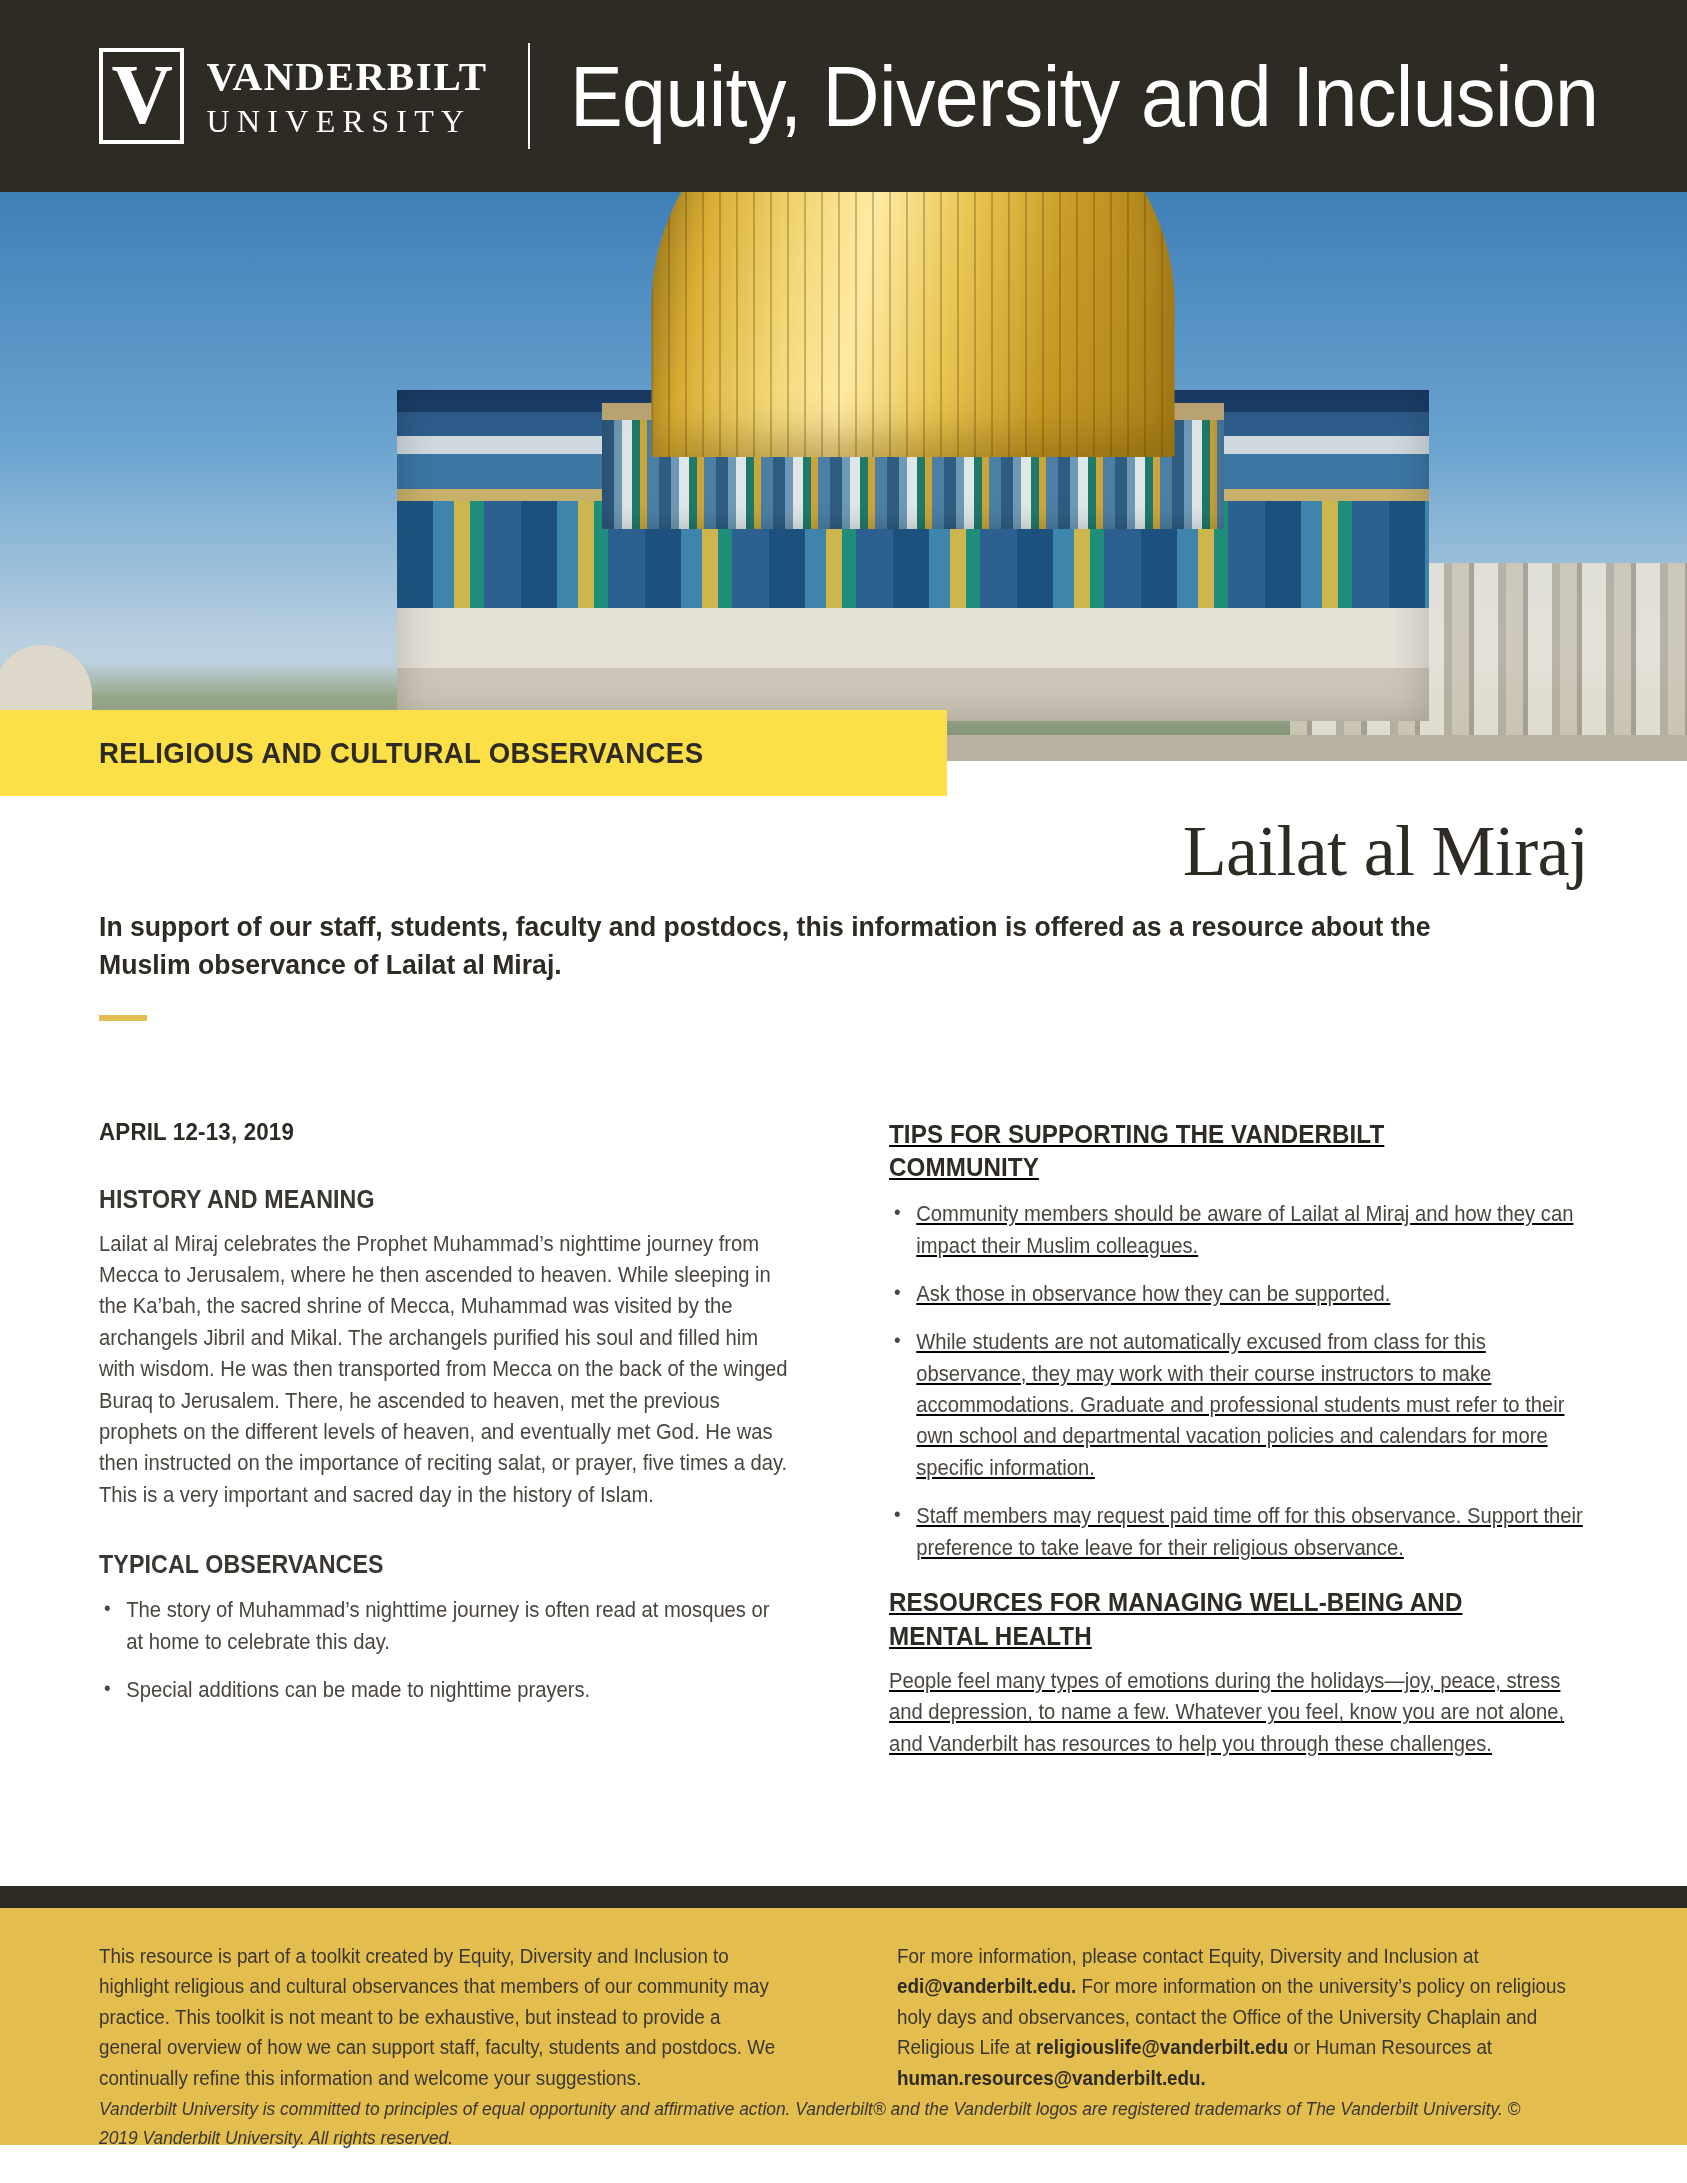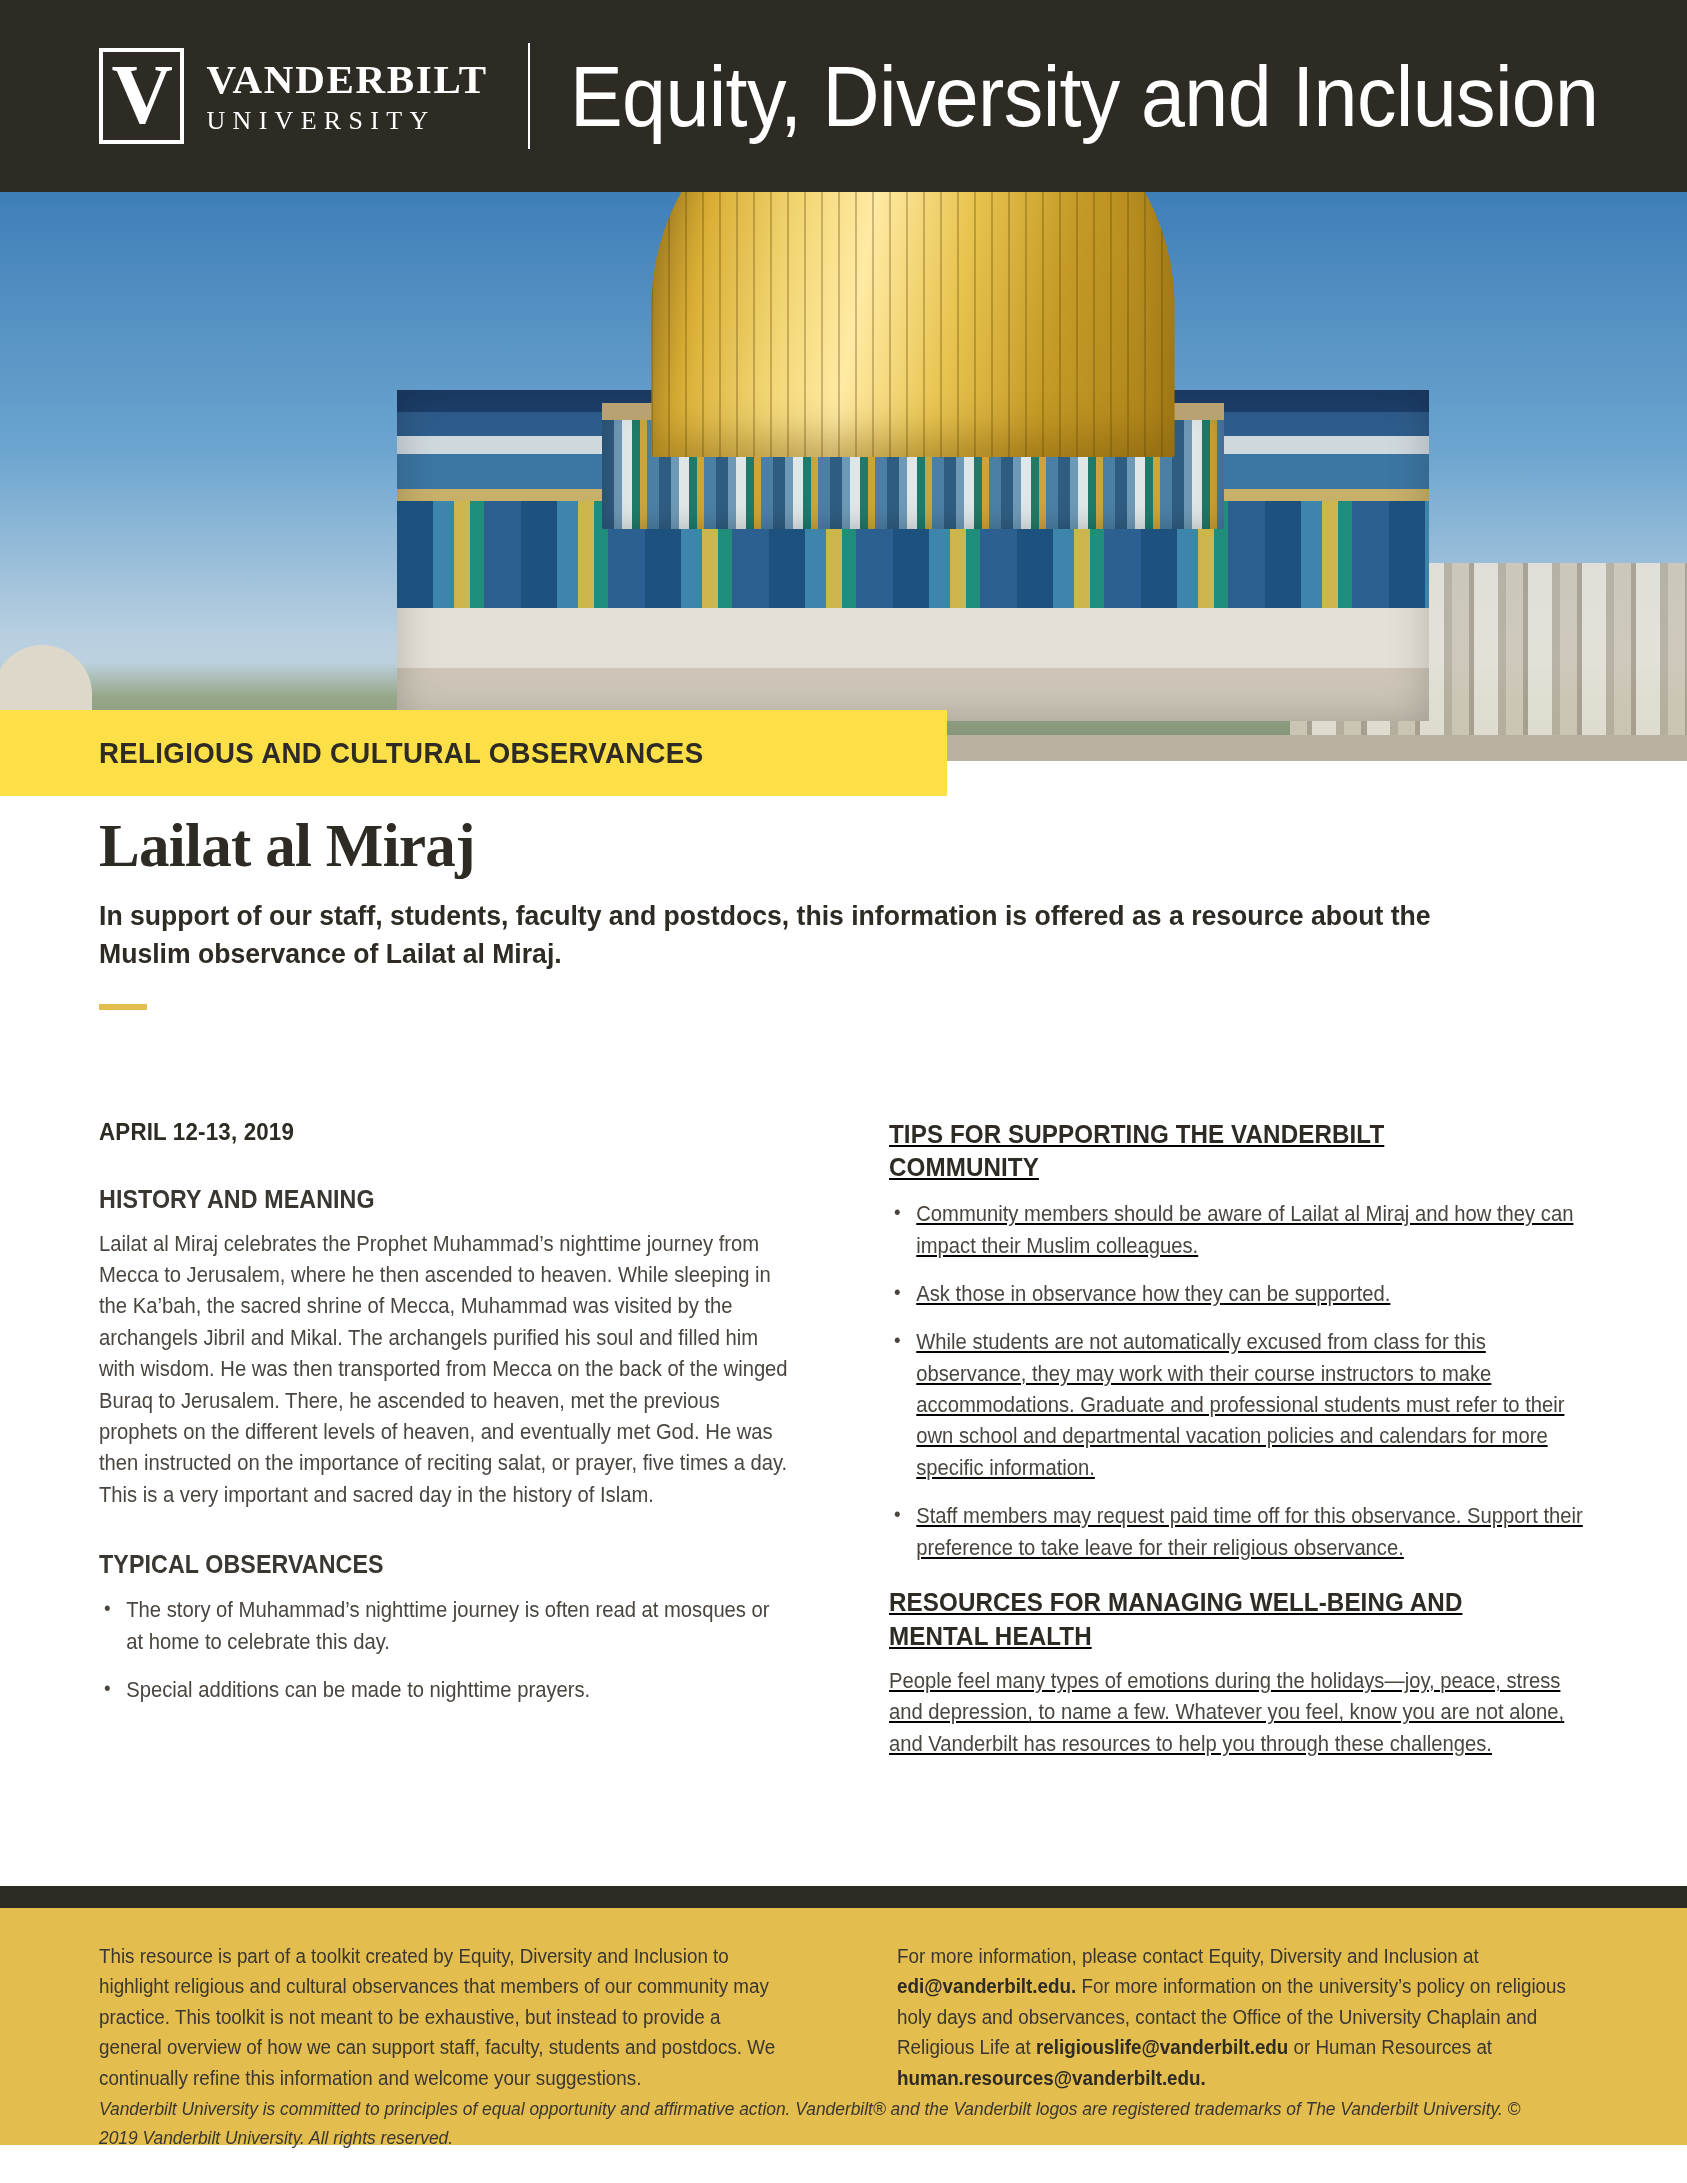--- a/index.html
+++ b/index.html
@@ -60,21 +60,21 @@
   .logo-words .l1 {
     font-family: "Liberation Serif", serif;
     font-size: 41px;
     line-height: 1;
     color: #ffffff;
     letter-spacing: 1.7px;
     font-weight: 700;
   }
   .logo-words .l2 {
     font-family: "Liberation Serif", serif;
-    font-size: 26px;
+    font-size: 32px;
     line-height: 1;
     color: #ffffff;
     letter-spacing: 7.3px;
     font-weight: 400;
   }
   .header-rule {
     width: 2px;
     height: 106px;
     background: #ffffff;
     margin-left: 40px;
@@ -203,25 +203,26 @@
     color: #2E2A24;
     transform: scaleX(0.92);
     transform-origin: left center;
     white-space: nowrap;
   }
 
   
   .title-block { position: absolute; left: 99px; top: 815px; width: 1489px; }
   .doc-title {
     font-family: "Liberation Serif", serif;
-    font-weight: 700;
-    font-size: 61px;
+    font-weight: 400;
+    font-size: 72px;
     line-height: 1.02;
     color: #2E2A24;
     letter-spacing: -0.7px;
+    text-align: right;
   }
   .doc-subtitle {
     margin-top: 20px;
     font-family: "Liberation Sans Narrow", "Liberation Sans", sans-serif;
     font-size: 28px;
     line-height: 1.34;
     font-weight: 700;
     color: #2E2A24;
     max-width: 1442px;
     transform: scaleX(0.95);

